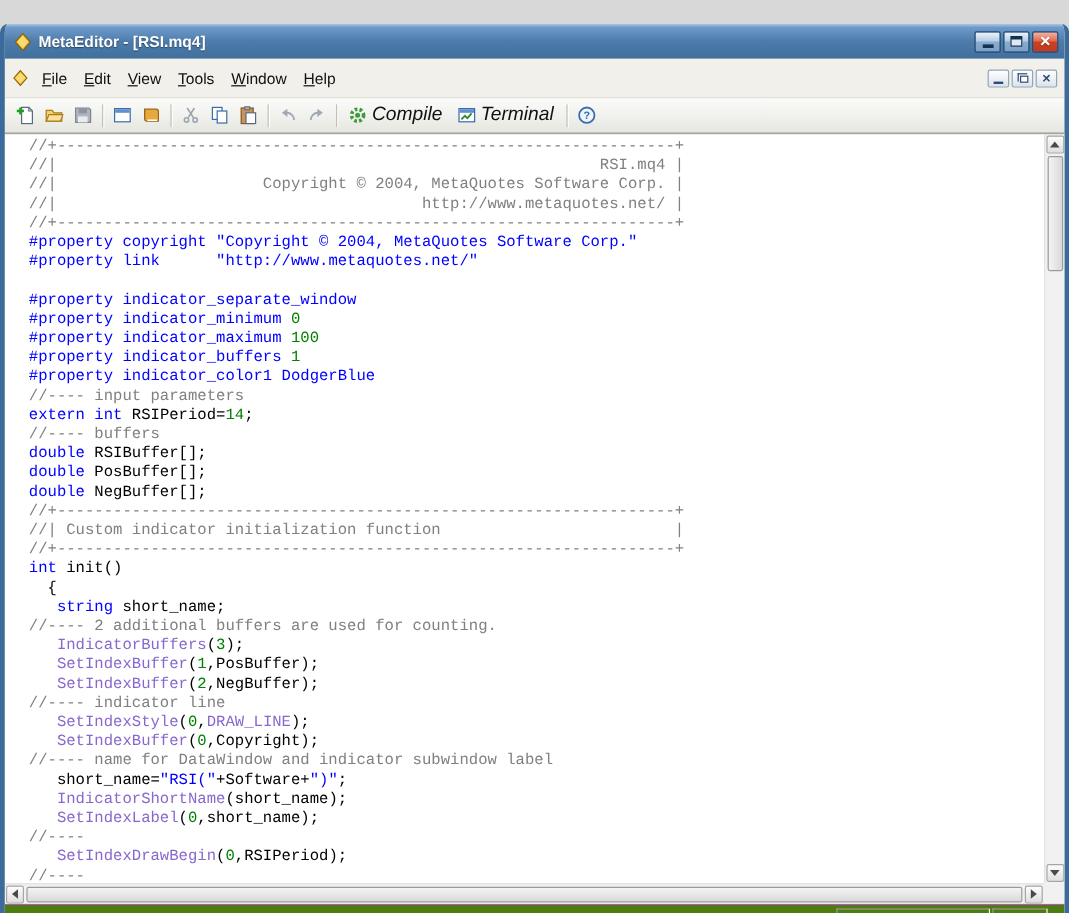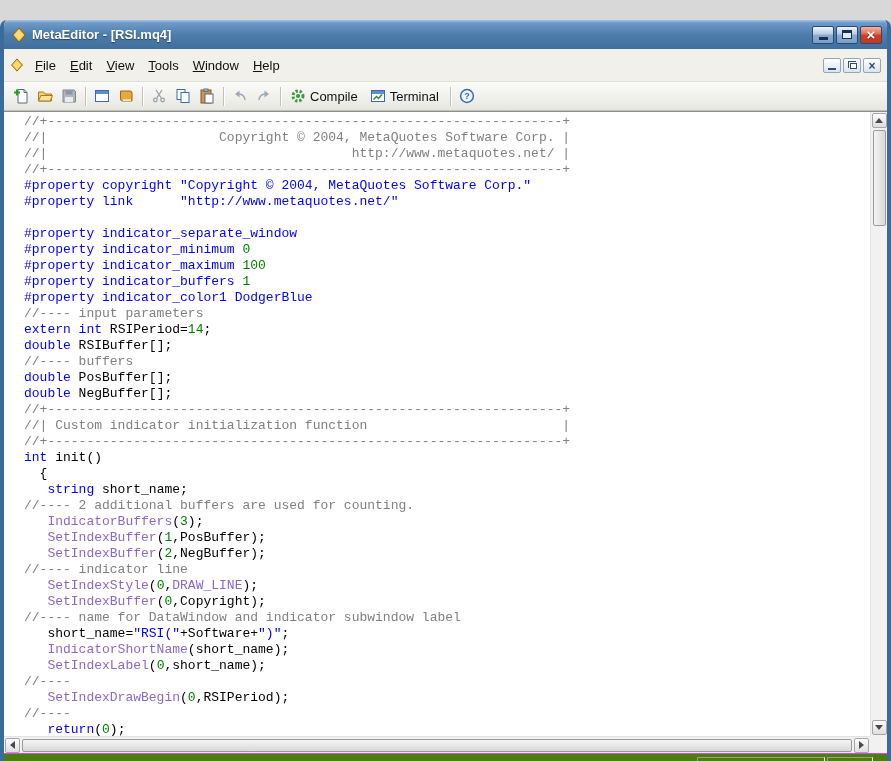--- a/index.html
+++ b/index.html
@@ -31,21 +31,21 @@
   .mdi-buttons{display:flex;gap:2px;padding-right:2px;}
   .mdi-btn{width:18px;height:15px;border:1px solid #93a5bb;border-radius:2px;background:linear-gradient(180deg,#ffffff,#dbe3ec);display:flex;align-items:center;justify-content:center;position:relative;}
   .mg-min{width:8px;height:2px;background:#2d4d74;align-self:flex-end;margin-bottom:2px;}
   .mg-restore{width:7px;height:6px;border:1px solid #2d4d74;background:#fff;position:relative;margin-left:2px;margin-top:2px;}
   .mg-restore::before{content:"";position:absolute;left:-3px;top:-3px;width:7px;height:6px;border:1px solid #2d4d74;border-right:none;border-bottom:none;}
   .mg-close::before{content:"×";color:#2d4d74;font-weight:bold;font-size:12px;line-height:11px;}
 
   
   .toolbar{height:29px;flex:0 0 29px;background:linear-gradient(180deg,#fbfbfa,#e7e7e1);border-bottom:1px solid #c2c1b8;display:flex;align-items:center;padding:0 5px;}
   .tool-btn{width:24px;height:23px;display:flex;align-items:center;justify-content:center;border:1px solid transparent;border-radius:2px;}
-  .tool-btn.labeled{width:auto;padding:0 6px 0 4px;gap:4px;font-size:13px;color:#111;white-space:nowrap;}
+  .tool-btn.labeled{width:auto;padding:0 6px 0 4px;gap:4px;font-size:16px;color:#111;white-space:nowrap;font-style:italic;}
   .tsep{width:1px;height:19px;background:#c3c1b6;box-shadow:1px 0 0 #ffffff;margin:0 4px;}
   .ticon{display:flex;align-items:center;justify-content:center;}
 
   
   .editor{flex:1;position:relative;background:#fff;border-top:1px solid #8e8e8e;}
   .code{position:absolute;left:0;top:0;right:17px;bottom:17px;overflow:hidden;background:#fff;padding:2px 0 0 20px;font-family:"Liberation Mono","DejaVu Sans Mono",monospace;font-size:13px;line-height:16px;cursor:text;}
   .code-line{height:16px;white-space:pre;}
   .tok-comment{color:var(--syn-comment);}
   .tok-keyword{color:var(--syn-keyword);}
   .tok-string{color:var(--syn-string);}
@@ -245,35 +245,36 @@
             <circle cx="8" cy="8" r="6.4" fill="#eef4fc" stroke="#3a6bab" stroke-width="1.5"></circle>
             <text x="8" y="11.3" text-anchor="middle" font-size="9" font-weight="bold" fill="#3a6bab" font-family="Liberation Sans, sans-serif">?</text>
           </svg>
       </span>
     </div>
   </div>
 
   <div class="editor">
     <div class="code">
         <div class="code-line"><span class="tok-comment">//+------------------------------------------------------------------+</span></div>
+        <div class="code-line"><span class="tok-comment">//|                                                          RSI.mq4 |</span></div>
         <div class="code-line"><span class="tok-comment">//|                      Copyright © 2004, MetaQuotes Software Corp. |</span></div>
         <div class="code-line"><span class="tok-comment">//|                                       http://www.metaquotes.net/ |</span></div>
         <div class="code-line"><span class="tok-comment">//+------------------------------------------------------------------+</span></div>
         <div class="code-line"><span class="tok-keyword">#property copyright </span><span class="tok-string">"Copyright © 2004, MetaQuotes Software Corp."</span></div>
         <div class="code-line"><span class="tok-keyword">#property link      </span><span class="tok-string">"http://www.metaquotes.net/"</span></div>
         <div class="code-line"></div>
         <div class="code-line"><span class="tok-keyword">#property indicator_separate_window</span></div>
         <div class="code-line"><span class="tok-keyword">#property indicator_minimum </span><span class="tok-number">0</span></div>
         <div class="code-line"><span class="tok-keyword">#property indicator_maximum </span><span class="tok-number">100</span></div>
         <div class="code-line"><span class="tok-keyword">#property indicator_buffers </span><span class="tok-number">1</span></div>
         <div class="code-line"><span class="tok-keyword">#property indicator_color1 DodgerBlue</span></div>
         <div class="code-line"><span class="tok-comment">//---- input parameters</span></div>
         <div class="code-line"><span class="tok-keyword">extern int </span><span class="tok-plain">RSIPeriod=</span><span class="tok-number">14</span><span class="tok-plain">;</span></div>
+        <div class="code-line"><span class="tok-comment">//---- buffers</span></div>
         <div class="code-line"><span class="tok-keyword">double</span><span class="tok-plain"> RSIBuffer[];</span></div>
-        <div class="code-line"><span class="tok-comment">//---- buffers</span></div>
         <div class="code-line"><span class="tok-keyword">double</span><span class="tok-plain"> PosBuffer[];</span></div>
         <div class="code-line"><span class="tok-keyword">double</span><span class="tok-plain"> NegBuffer[];</span></div>
         <div class="code-line"><span class="tok-comment">//+------------------------------------------------------------------+</span></div>
         <div class="code-line"><span class="tok-comment">//| Custom indicator initialization function                         |</span></div>
         <div class="code-line"><span class="tok-comment">//+------------------------------------------------------------------+</span></div>
         <div class="code-line"><span class="tok-keyword">int</span><span class="tok-plain"> init()</span></div>
         <div class="code-line"><span class="tok-plain">  {</span></div>
         <div class="code-line"><span class="tok-plain">   </span><span class="tok-keyword">string</span><span class="tok-plain"> short_name;</span></div>
         <div class="code-line"><span class="tok-comment">//---- 2 additional buffers are used for counting.</span></div>
         <div class="code-line"><span class="tok-plain">   </span><span class="tok-function">IndicatorBuffers</span><span class="tok-plain">(</span><span class="tok-number">3</span><span class="tok-plain">);</span></div>

